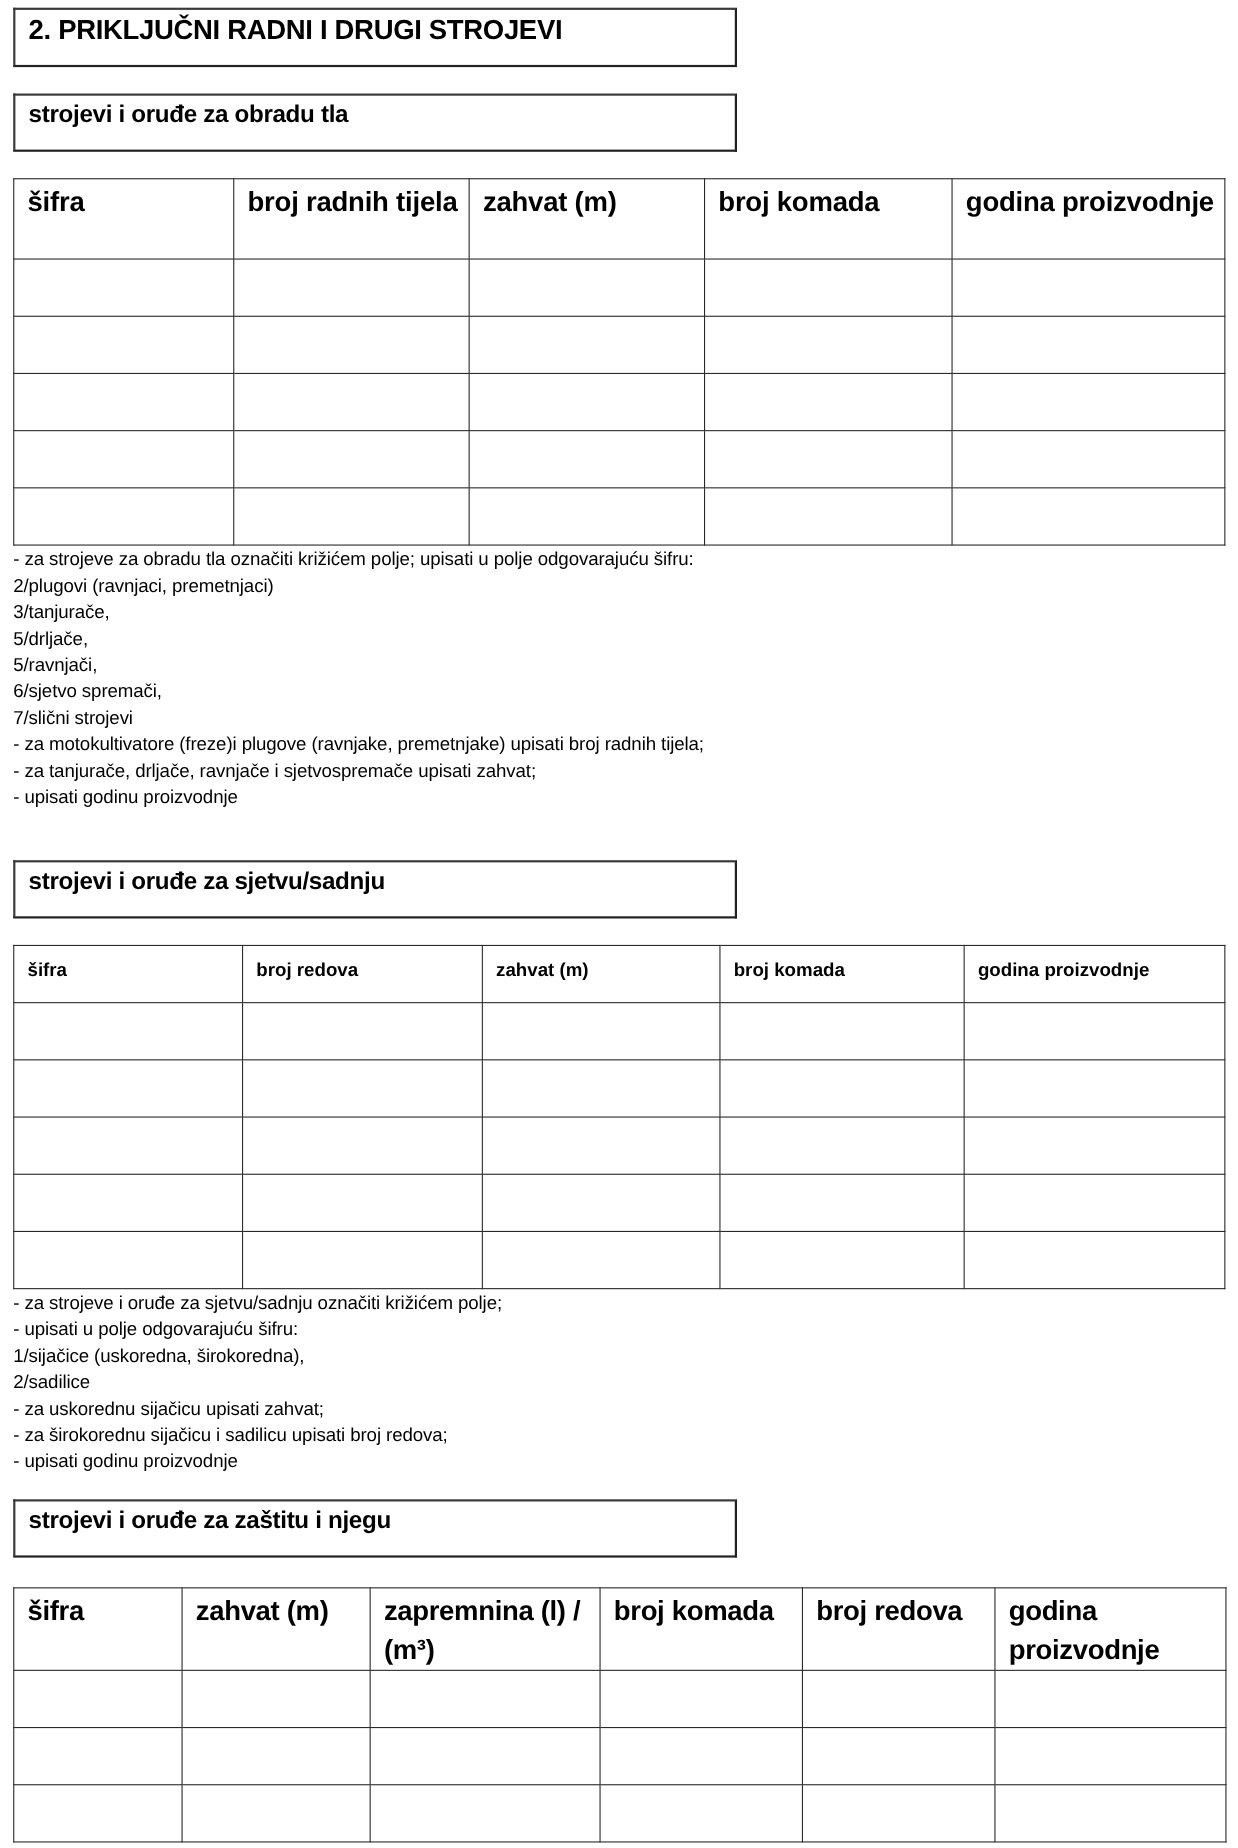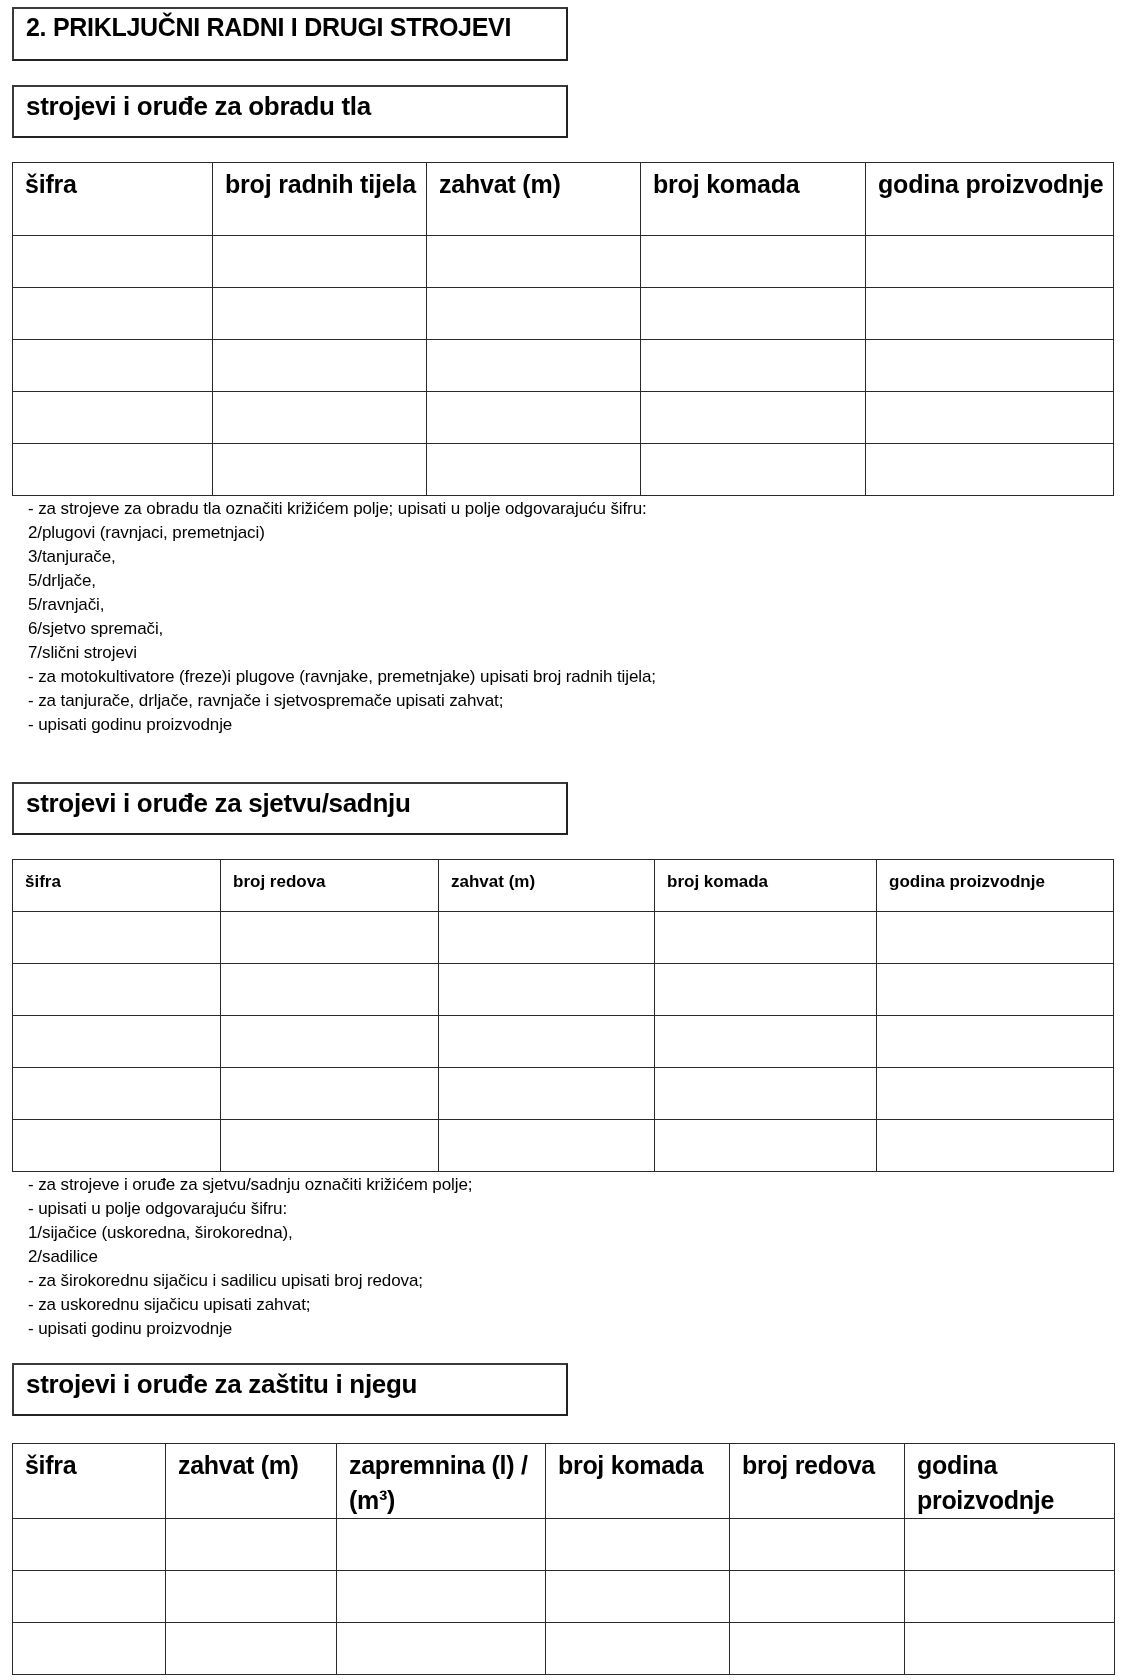--- a/index.html
+++ b/index.html
@@ -1,47 +1,47 @@
 <!DOCTYPE html>
 <html><head>
 <meta charset="utf-8">
 <style>
   html, body { margin: 0; padding: 0; background: #ffffff; }
   body {
     width: 1125px; height: 1680px; position: relative; overflow: hidden;
     font-family: "Liberation Sans", "DejaVu Sans", sans-serif; color: #000;
   }
   .box {
-    position: absolute; left: 12px; width: 556px; box-sizing: border-box;
+    position: absolute; left: 12px; width: 658px; box-sizing: border-box;
     border: 2px solid #3a3a3a; border-right-color: #222; border-bottom-color: #222;
   }
   .box .t {
     position: absolute; left: 12px; top: 4px; font-weight: bold; white-space: nowrap;
   }
   .title-box { top: 7px; height: 54px; }
   .title-box .t { font-size: 25px; letter-spacing: -0.3px; }
   .sec-box { height: 53px; }
-  .sec-box .t { font-size: 26px; letter-spacing: -0.3px; }
+  .sec-box .t { font-size: 22px; letter-spacing: -0.3px; }
 
   table.grid {
     position: absolute; left: 12px; border-collapse: collapse; table-layout: fixed; padding-left: 24px;
   }
   table.grid td, table.grid th {
     border: 1.5px solid #2a2a2a; padding: 0; vertical-align: top; text-align: left;
   }
   table.grid tr.body-row td { border-top-color: #777; }
   table.grid th { font-weight: bold; }
   table.grid th span { display: block; padding: 4px 0 0 12px; line-height: 35px; }
   .t1 th span { font-size: 25px; letter-spacing: -0.2px; }
   .t2 th span { font-size: 17px; line-height: 22px; padding-top: 4px; }
   .t3 th span { font-size: 25px; letter-spacing: -0.3px; }
 
   .notes {
     position: absolute; left: 12px; font-size: 17px; line-height: 24px;
-    letter-spacing: -0.1px; white-space: nowrap; margin-left: 16px;
+    letter-spacing: -0.1px; white-space: nowrap;
   }
   .notes div { height: 24px; }
 </style>
 </head>
 <body>
 
 <div class="box title-box">
   <span class="t">2. PRIKLJUČNI RADNI I DRUGI STROJEVI</span>
 </div>
 
@@ -192,22 +192,22 @@
         <td></td>
   </tr>
 </tbody>
   </table>
 
 <div class="notes" style="top:1173px;">
   <div>- za strojeve i oruđe za sjetvu/sadnju označiti križićem polje;</div>
   <div>- upisati u polje odgovarajuću šifru:</div>
   <div>1/sijačice (uskoredna, širokoredna),</div>
   <div>2/sadilice</div>
+  <div>- za uskorednu sijačicu upisati zahvat;</div>
   <div>- za širokorednu sijačicu i sadilicu upisati broj redova;</div>
-  <div>- za uskorednu sijačicu upisati zahvat;</div>
   <div>- upisati godinu proizvodnje</div>
 </div>
 
 <div class="box sec-box" style="top:1363px;">
   <span class="t">strojevi i oruđe za zaštitu i njegu</span>
 </div>
 
 <table class="grid t3" style="top:1443px; width:1102px;">
   <colgroup>
     <col style="width:153px">

